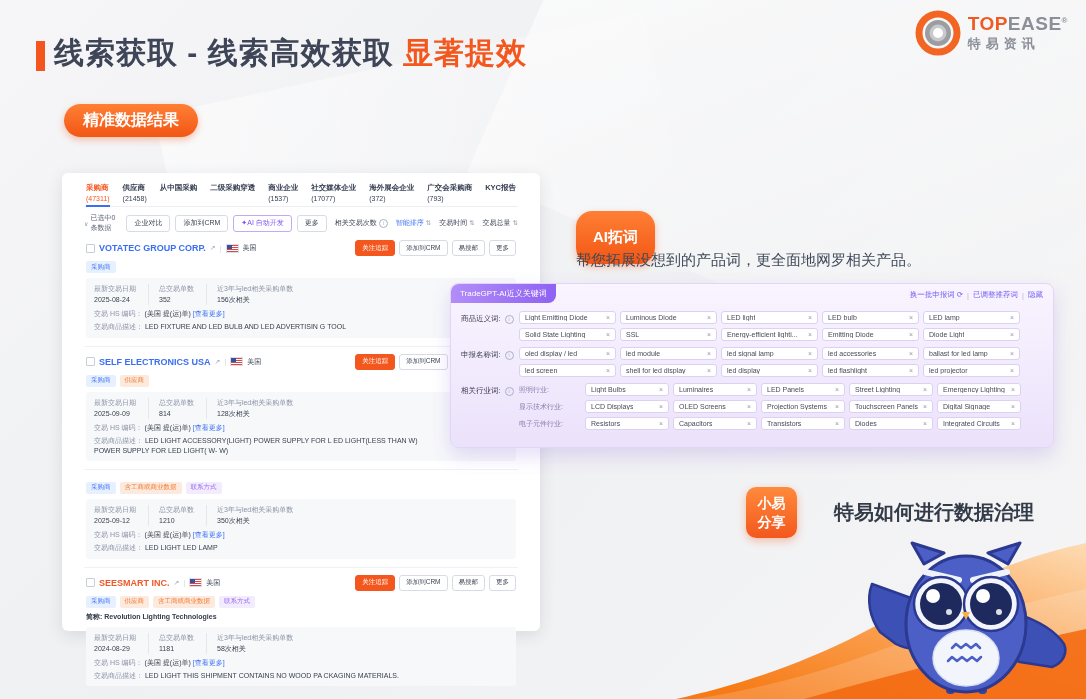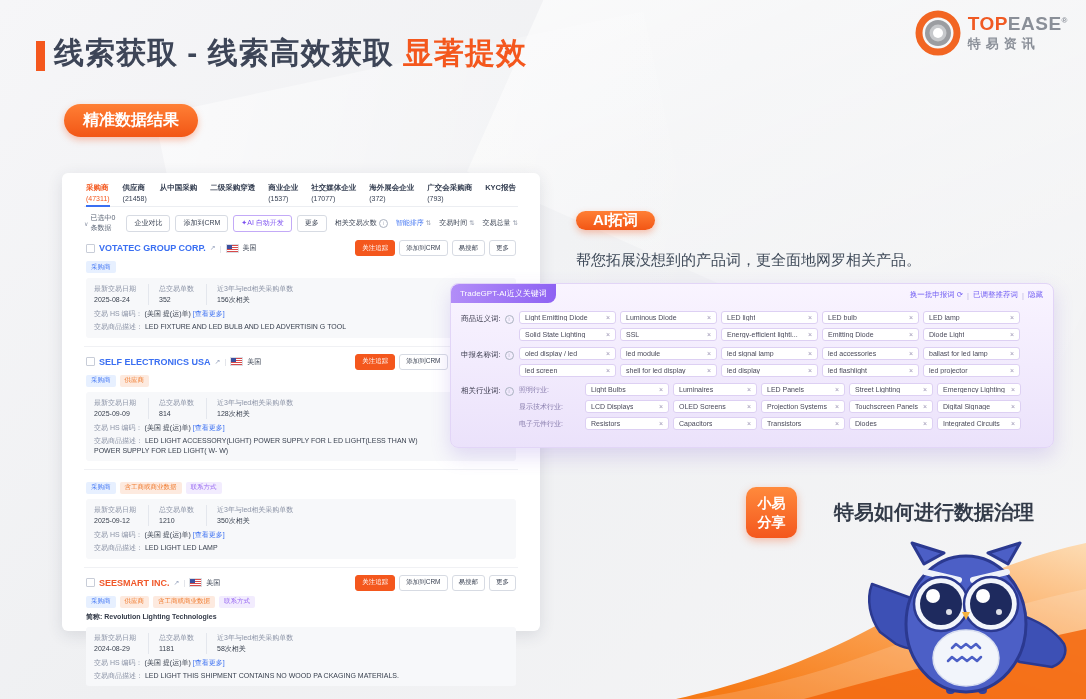--- a/index.html
+++ b/index.html
@@ -71,21 +71,21 @@
   .e-col{padding-right:12px;}
   .e-col + .e-col{border-left:1px solid #e4e7ed;padding-left:10px;}
   .e-col .lab{color:#8b93a6;}
   .e-col .val{color:#39414f;margin-top:2px;}
   .e-line{margin-top:4px;}
   .e-line .lab{color:#8b93a6;}
   .e-line .val{color:#39414f;white-space:pre-line;}
   .more{color:#3a6ff2;}
 
   
-  .badge2{position:absolute;left:576px;top:211px;font-size:15px;padding:0 17px;border-radius:16px;}
+  .badge2{position:absolute;left:576px;top:211px;font-size:15px;padding:17px 17px;border-radius:16px;}
   .desc2{position:absolute;left:576px;top:251px;font-size:15px;color:#3f4a59;white-space:nowrap;}
 
   
   .tg-panel{position:absolute;left:450px;top:283px;width:604px;height:165px;box-sizing:border-box;
     background:linear-gradient(180deg,#f9f4ff,#ebe2fb);border:1px solid #e2d5f7;border-radius:8px;
     box-shadow:0 8px 20px rgba(110,70,210,.18);z-index:2;}
   .tg-badge{position:absolute;left:0;top:0;background:linear-gradient(90deg,#b28df8,#8e62f3);color:#fff;
     font-size:8px;padding:4px 9px;border-radius:8px 0 8px 0;}
   .tg-links{position:absolute;right:10px;top:6px;font-size:7.5px;color:#6f5bf3;display:flex;align-items:center;gap:4px;}
   .tg-links .bar{color:#bcb4dd;}

